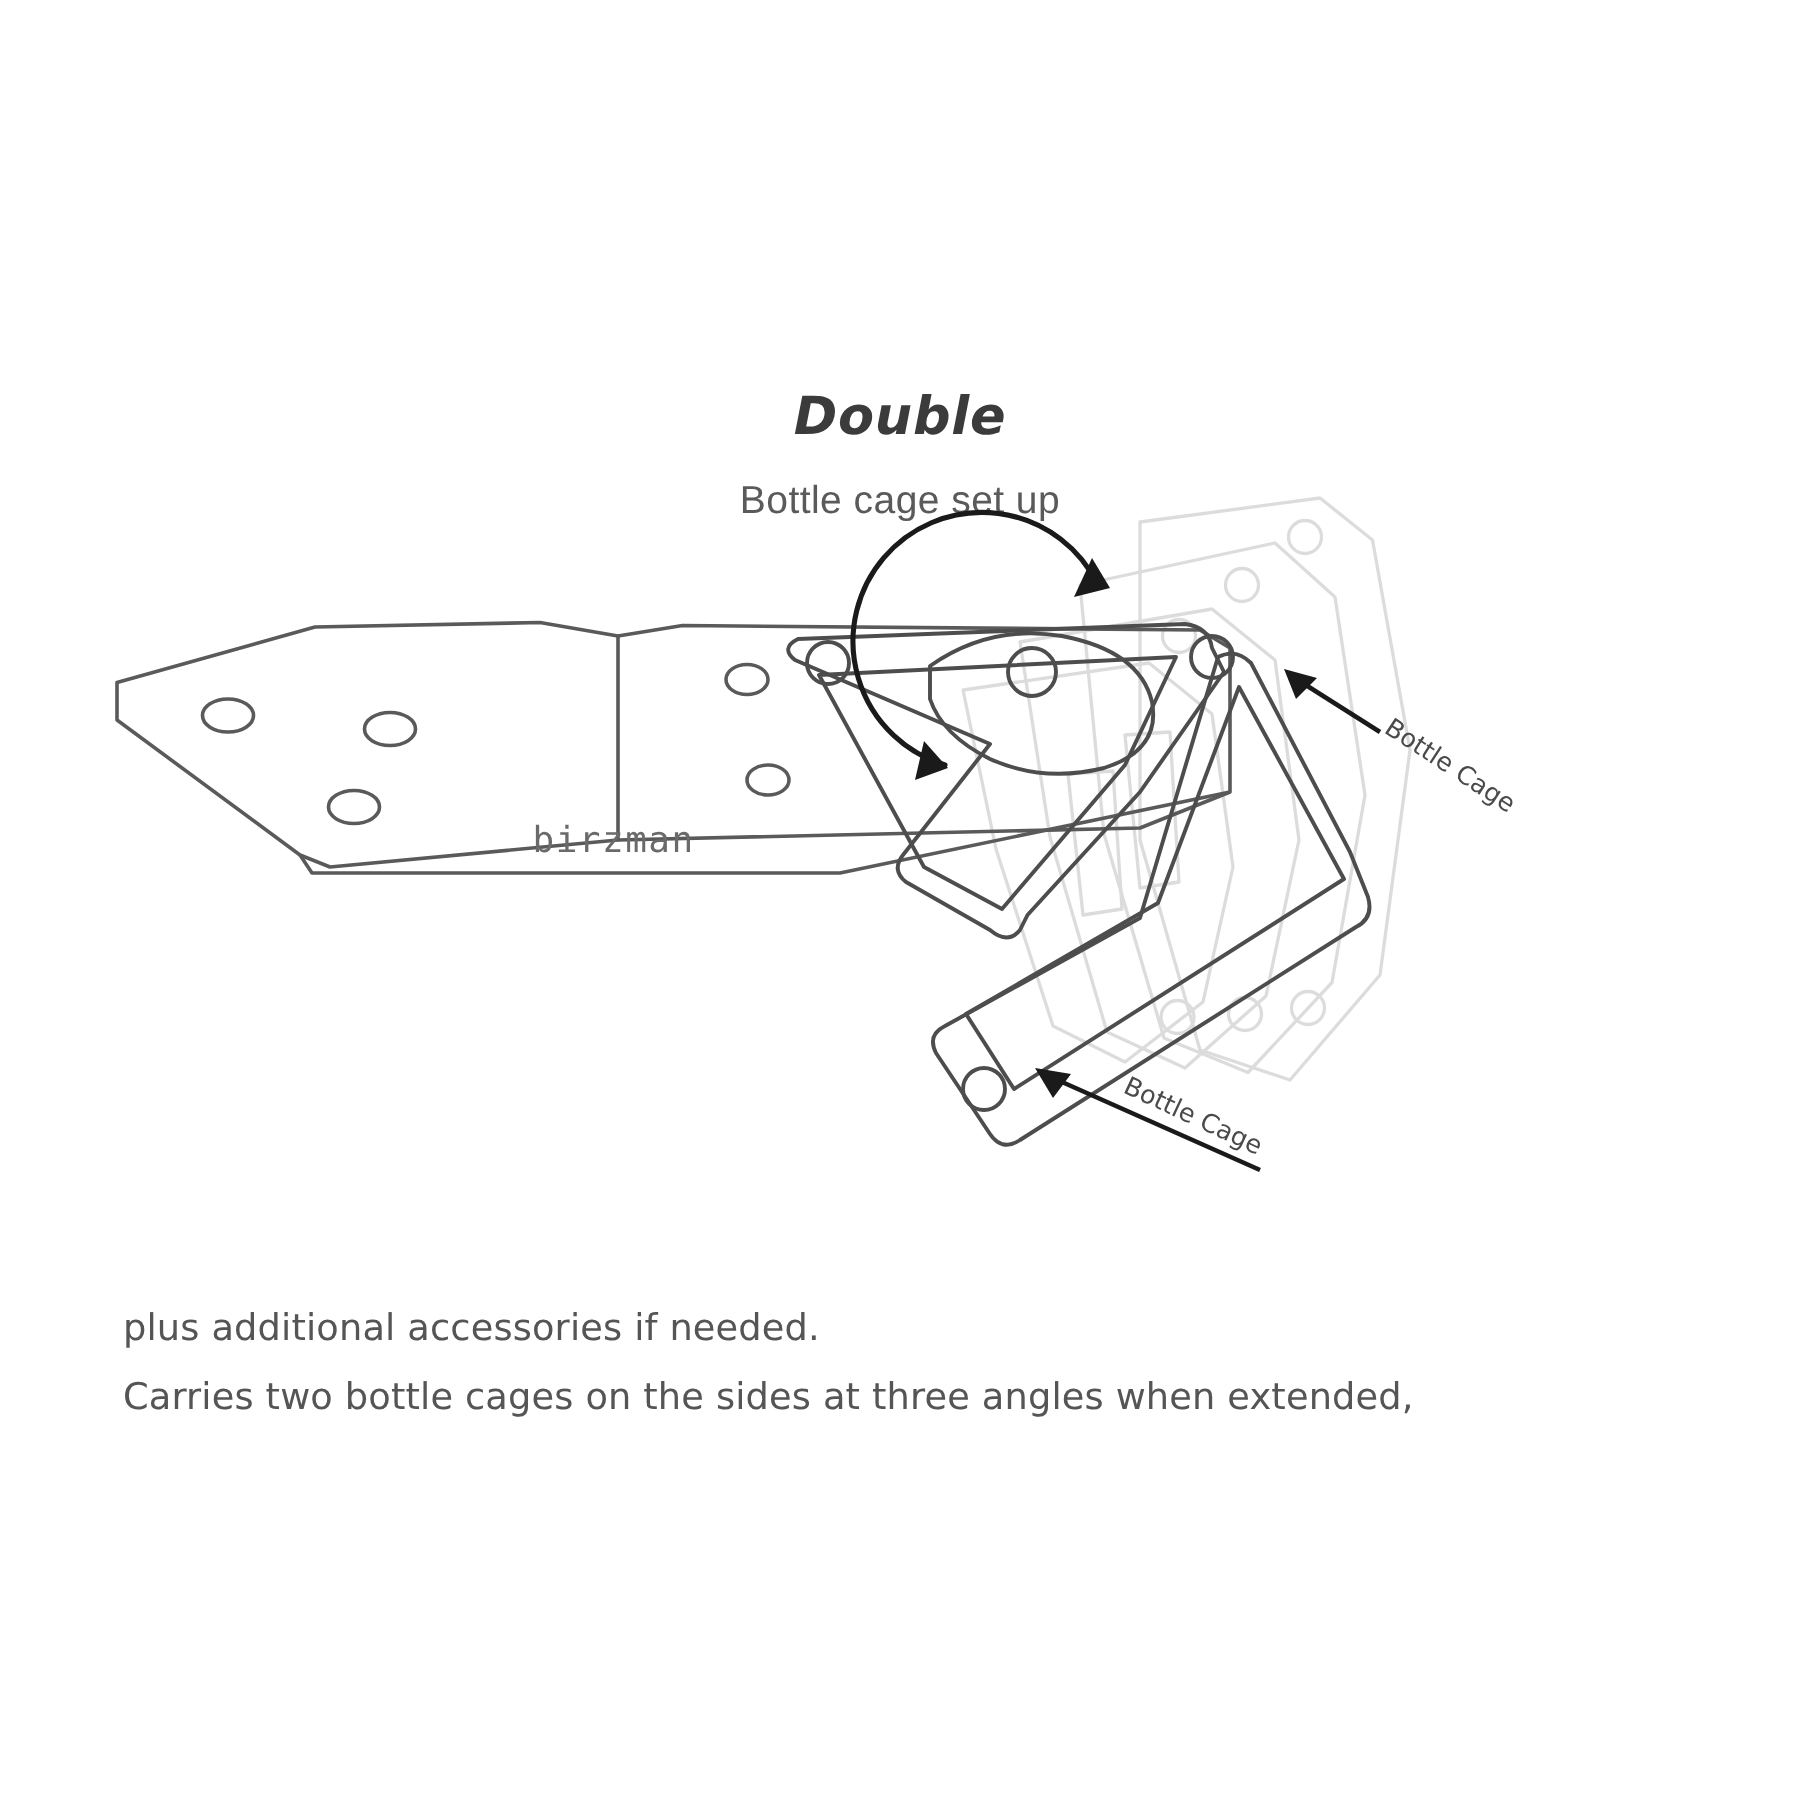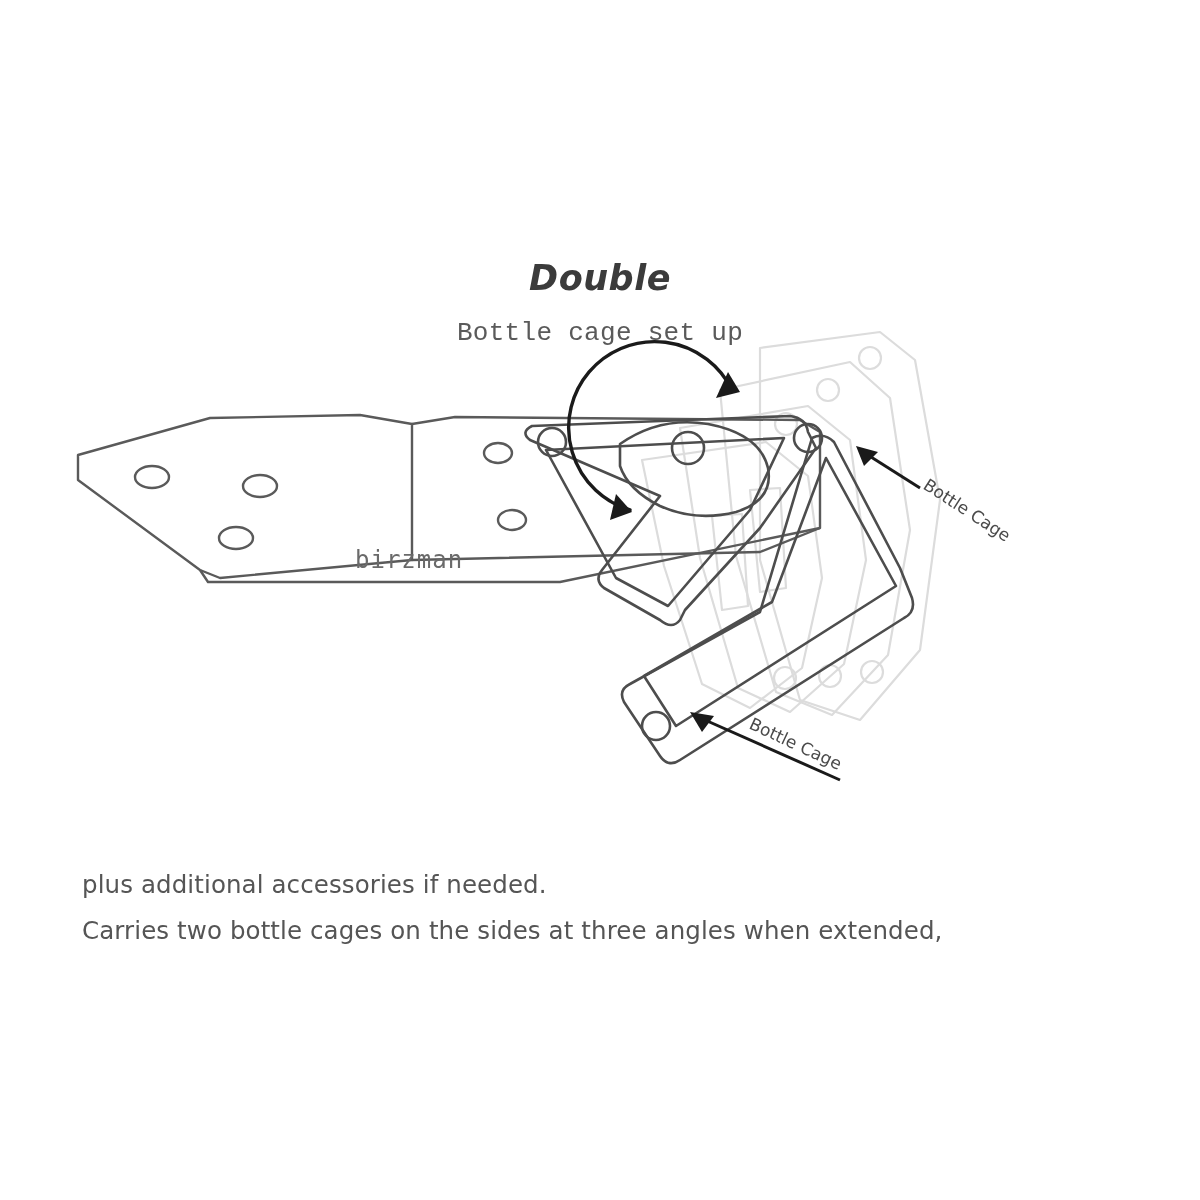--- a/index.html
+++ b/index.html
@@ -33,21 +33,21 @@
     font-size: 35px;
     letter-spacing: 0.5px;
     color: #3b3b3b;
   }
   .subtitle {
     position: absolute;
     top: 318px;
     left: 0;
     width: 1200px;
     text-align: center;
-    font-family: Liberation Mono, monospace;
+    font-family: Liberation Sans, sans-serif;
     font-size: 26px;
     letter-spacing: 0.3px;
     color: #5a5a5a;
   }
   .diagram {
     position: absolute;
     top: 320px;
     left: 60px;
     width: 1080px;
     height: 500px;

